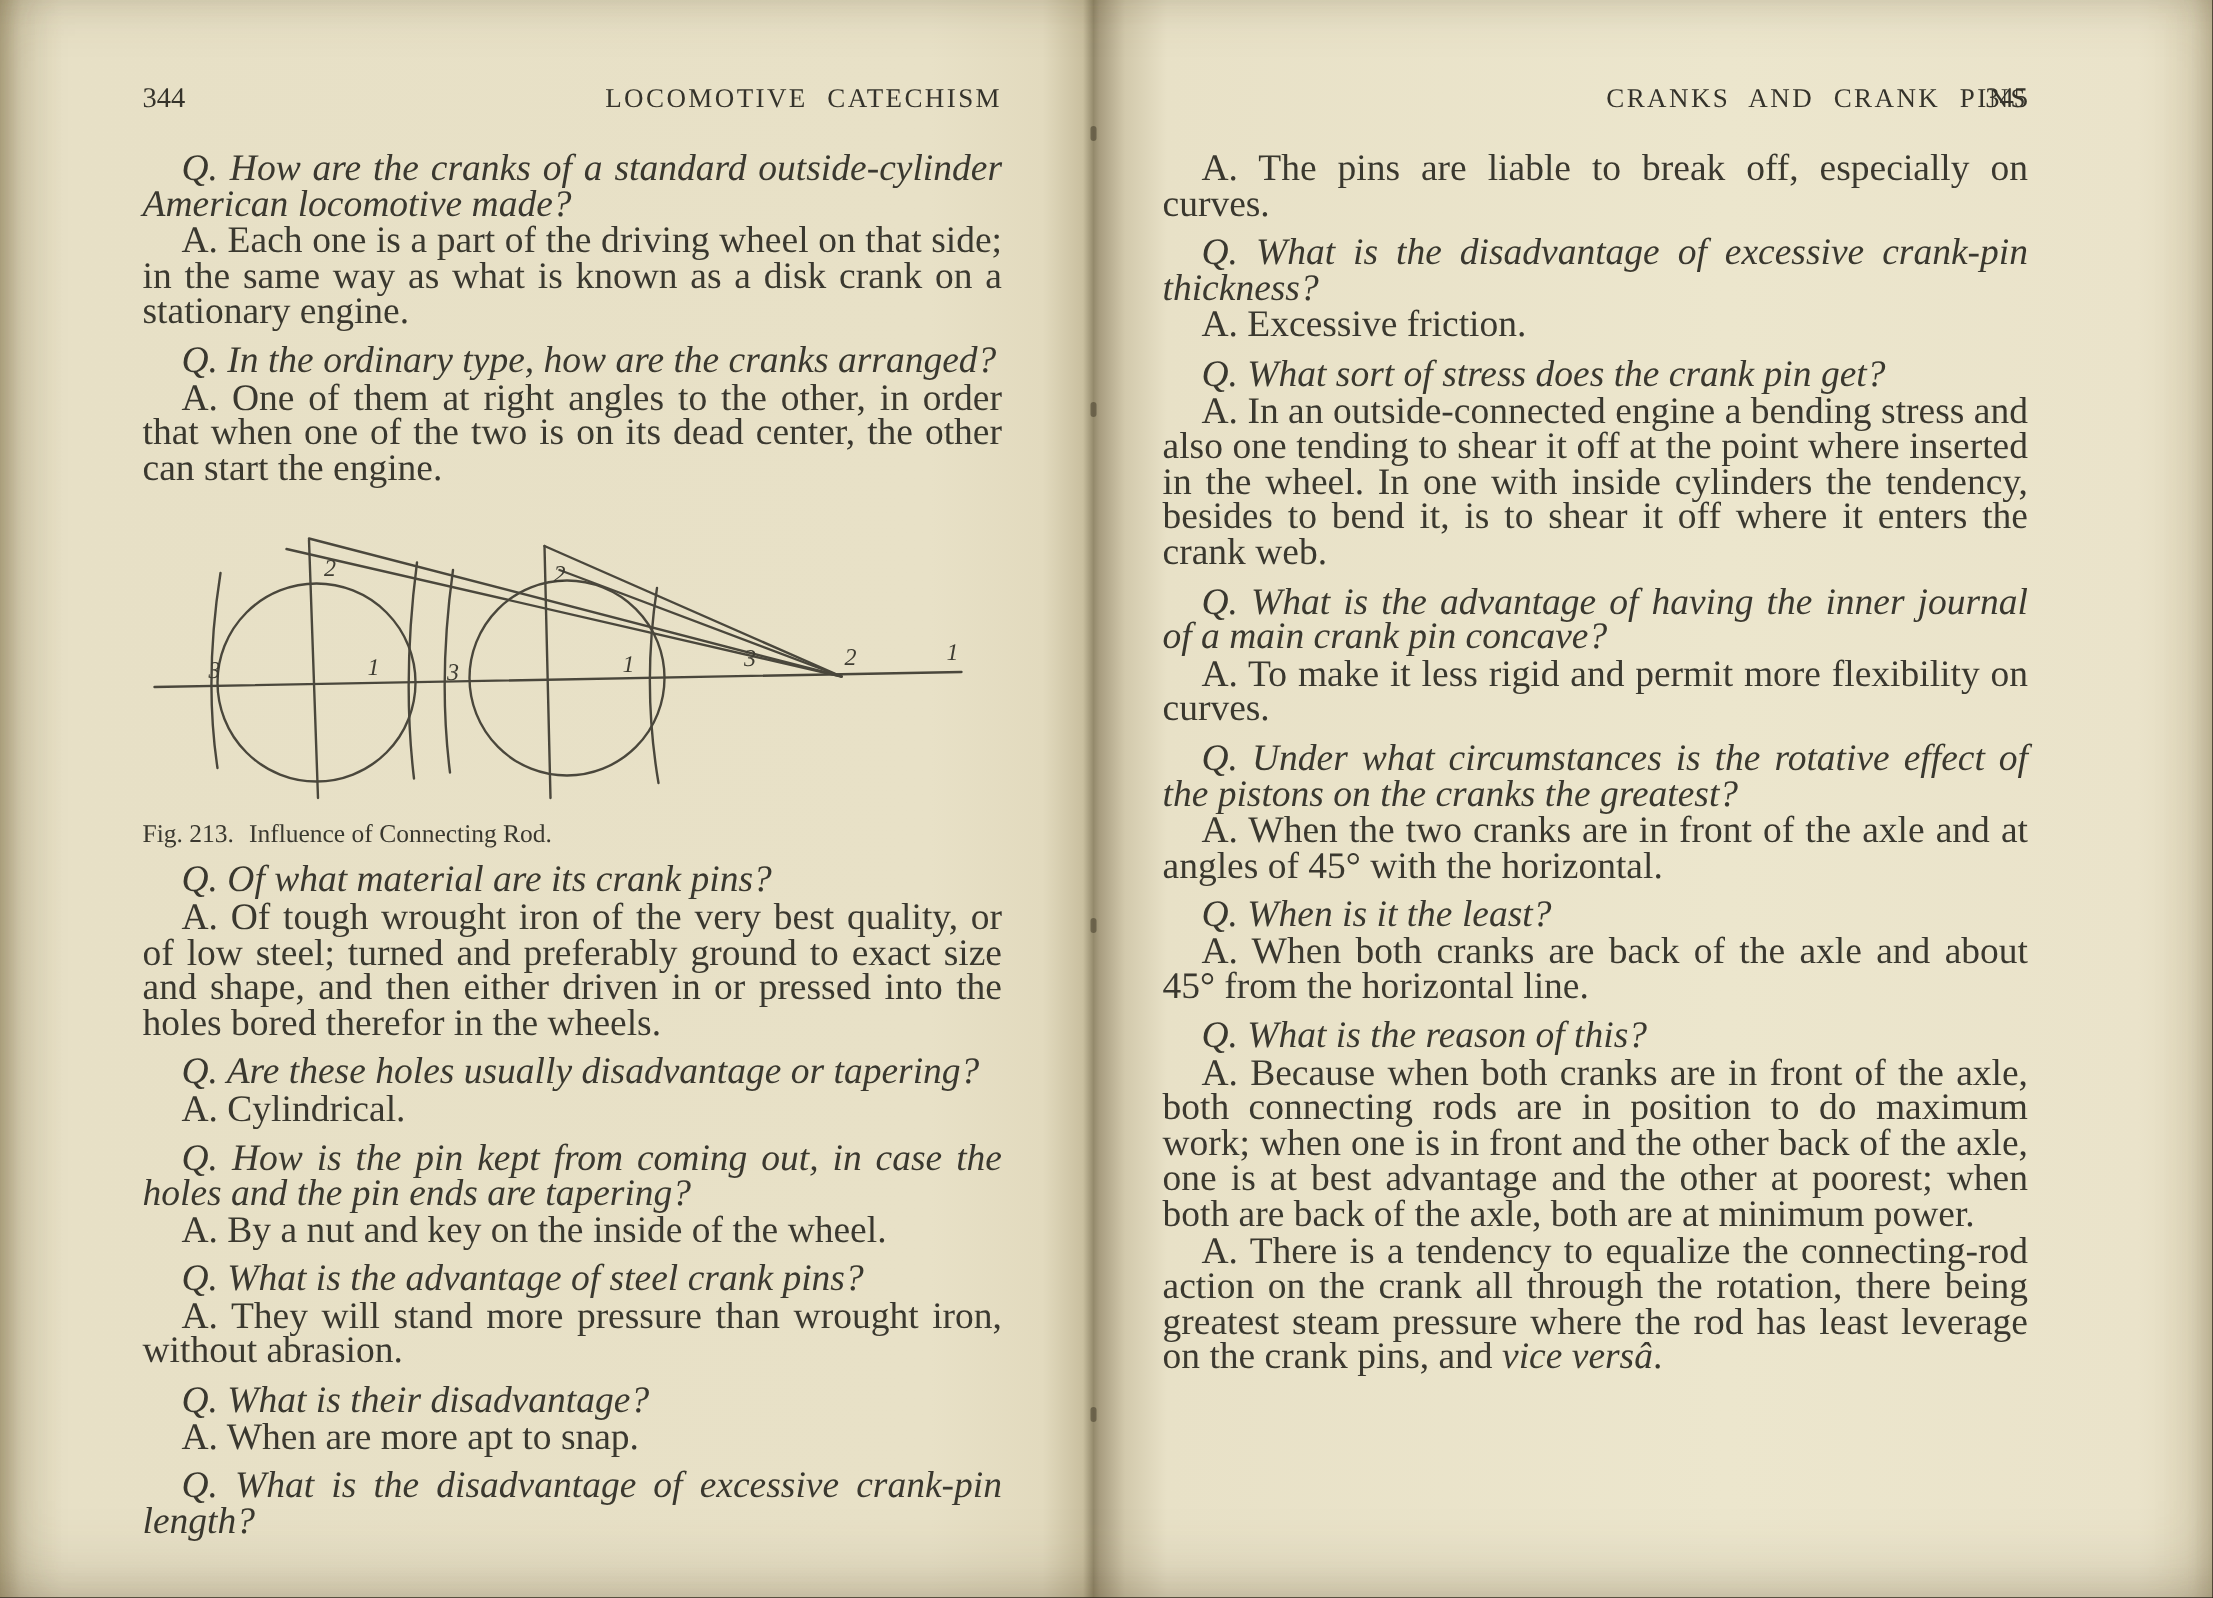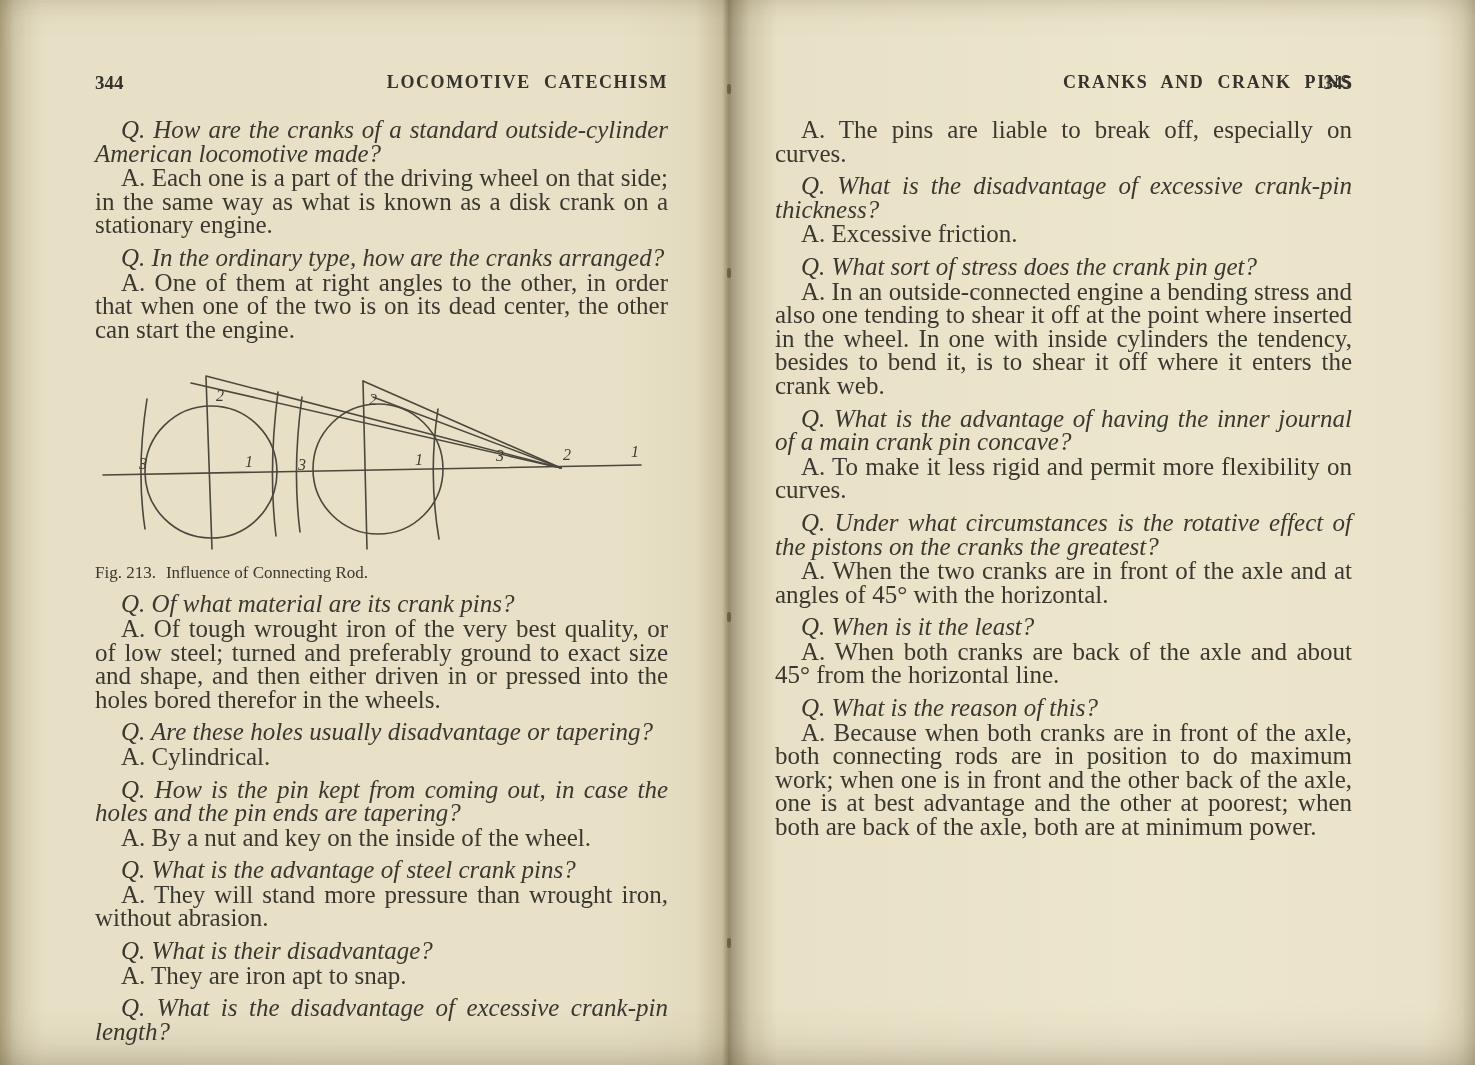--- a/index.html
+++ b/index.html
@@ -15,21 +15,21 @@
   .scan::after{
     content:"";position:absolute;inset:0;pointer-events:none;
     box-shadow:inset 0 -28px 55px -30px rgba(88,72,42,.38),
                inset 0 22px 50px -36px rgba(88,72,42,.30),
                inset 26px 0 48px -34px rgba(88,72,42,.45),
                inset -22px 0 42px -30px rgba(88,72,42,.35);
   }
   .page{position:absolute;top:0;height:1065px;}
   .page-left{left:95px;width:573px;}
   .page-right{left:775px;width:577px;}
-  .pghead{position:relative;margin-top:72px;height:23px;margin-bottom:23px;font-weight:bold;}
+  .pghead{position:relative;margin-top:55px;height:23px;margin-bottom:23px;}
   .ptitle{display:block;text-align:right;font-size:18px;letter-spacing:1.6px;word-spacing:7px;color:#35332b;}
   .pnum{position:absolute;top:0;font-size:19px;color:#35332b;}
   .pnum-left{left:0;}
   .pnum-right{right:0;}
   .bodytext p{margin:0;font-size:25px;line-height:23.6px;text-align:justify;text-indent:26px;}
   .bodytext p.q{font-style:italic;margin-top:9px;}
   .bodytext p.a{margin-top:1px;}
   .it{font-style:italic;}
   figure{margin:26px 0 8px;padding:0;}
   .figcap{font-size:17px;margin-top:4px;color:#3a382f;}
@@ -94,21 +94,21 @@
 
       <p class="q">Q. Of what material are its crank pins?</p>
       <p class="a">A. Of tough wrought iron of the very best quality, or of low steel; turned and preferably ground to exact size and shape, and then either driven in or pressed into the holes bored therefor in the wheels.</p>
       <p class="q">Q. Are these holes usually disadvantage or tapering?</p>
       <p class="a">A. Cylindrical.</p>
       <p class="q">Q. How is the pin kept from coming out, in case the holes and the pin ends are tapering?</p>
       <p class="a">A. By a nut and key on the inside of the wheel.</p>
       <p class="q">Q. What is the advantage of steel crank pins?</p>
       <p class="a">A. They will stand more pressure than wrought iron, without abrasion.</p>
       <p class="q">Q. What is their disadvantage?</p>
-      <p class="a">A. They are iron apt to snap.</p>
+      <p class="a">A. When are more apt to snap.</p>
       <p class="q">Q. What is the disadvantage of excessive crank-pin length?</p>
     </div>
   </div>
 
   <div class="gutter">
     <span class="stitch" style="top:84px"></span>
     <span class="stitch" style="top:268px"></span>
     <span class="stitch" style="top:612px"></span>
     <span class="stitch" style="top:938px"></span>
   </div>
@@ -125,16 +125,17 @@
       <p class="q">Q. What sort of stress does the crank pin get?</p>
       <p class="a">A. In an outside-connected engine a bending stress and also one tending to shear it off at the point where inserted in the wheel.  In one with inside cylinders the tendency, besides to bend it, is to shear it off where it enters the crank web.</p>
       <p class="q">Q. What is the advantage of having the inner journal of a main crank pin concave?</p>
       <p class="a">A. To make it less rigid and permit more flexibility on curves.</p>
       <p class="q">Q. Under what circumstances is the rotative effect of the pistons on the cranks the greatest?</p>
       <p class="a">A. When the two cranks are in front of the axle and at angles of 45° with the horizontal.</p>
       <p class="q">Q. When is it the least?</p>
       <p class="a">A. When both cranks are back of the axle and about 45° from the horizontal line.</p>
       <p class="q">Q. What is the reason of this?</p>
       <p class="a">A. Because when both cranks are in front of the axle, both connecting rods are in position to do maximum work; when one is in front and the other back of the axle, one is at best advantage and the other at poorest; when both are back of the axle, both are at minimum power.</p>
+      <p class="a"><span>A. There is a tendency to equalize the connecting-rod action on the crank all through the rotation, there being greatest steam pressure where the rod has least leverage on the crank pins, and </span><span class="it">vice versâ</span><span>.</span></p>
     </div>
   </div>
 
 </div>
 
 </body></html>

